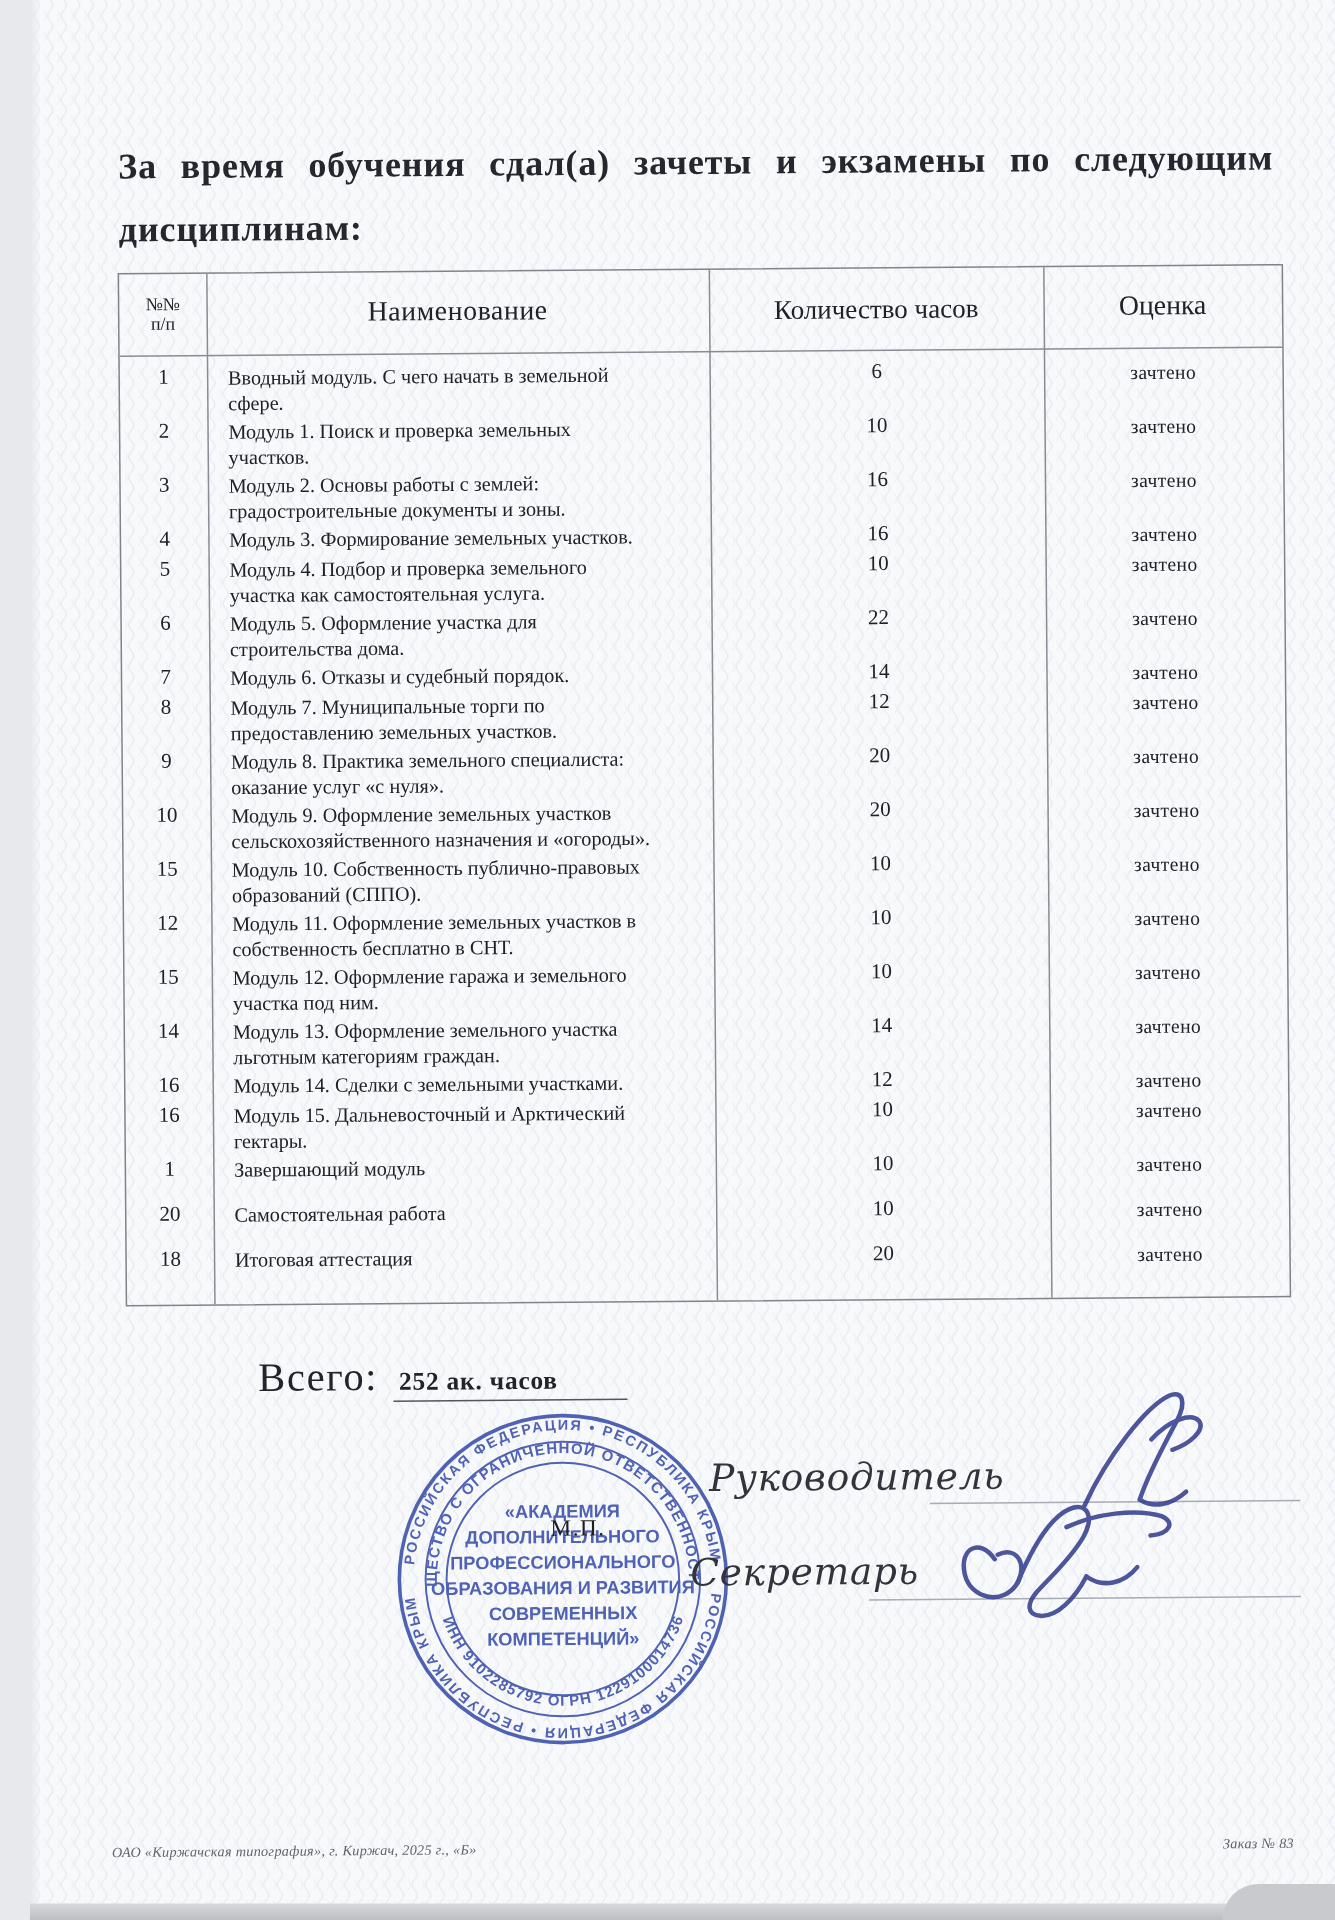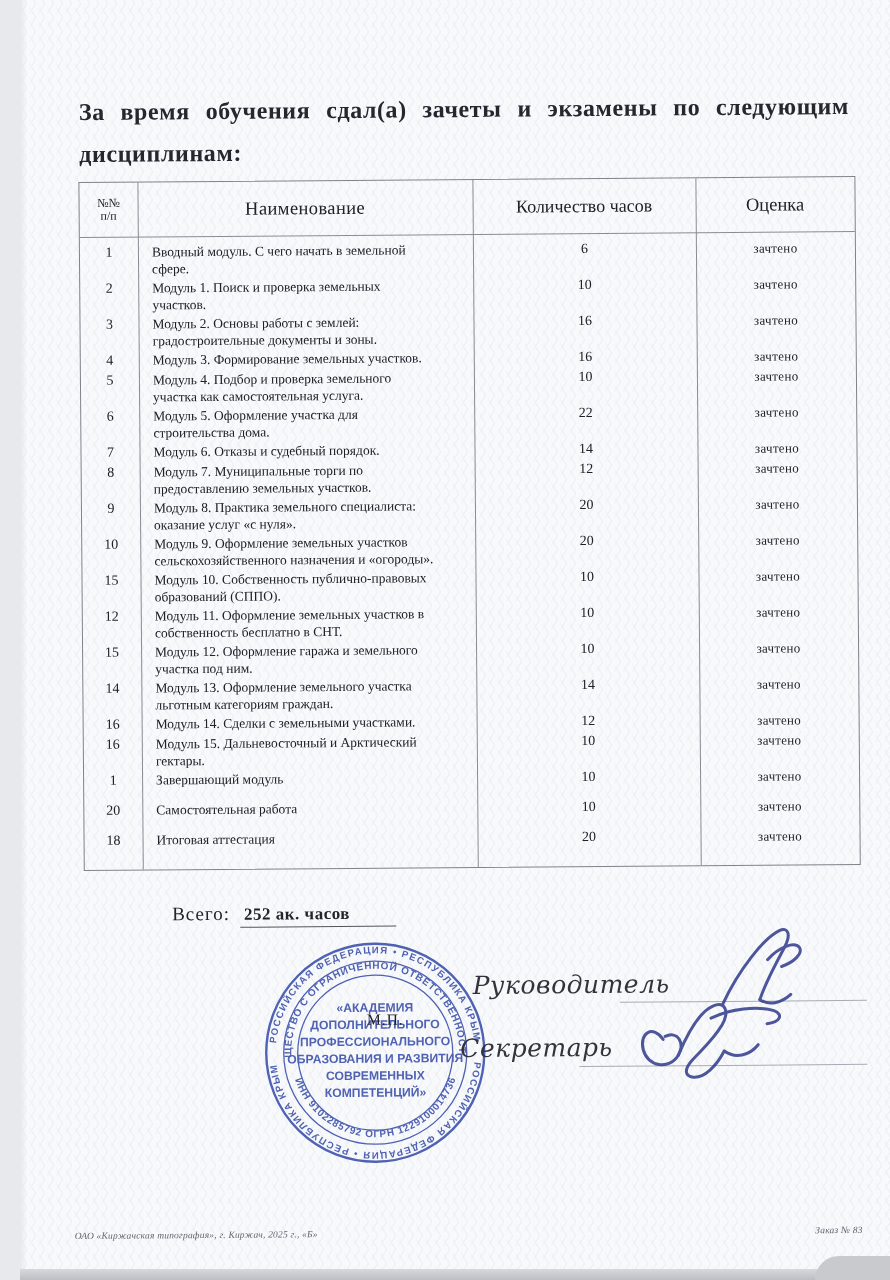--- a/index.html
+++ b/index.html
@@ -31,21 +31,21 @@
   .trow{display:grid;grid-template-columns:58px 335px 223px 1fr;color:#202028;}
   .trow:nth-child(n+17){min-height:30px;}
   .td{padding-bottom:2px;}
   .td-num{text-align:center;font-size:14px;padding-top:1px;}
   .td-name{font-size:13.5px;line-height:16.5px;padding:1px 36px 2px 14px;}
   .td-hours{text-align:center;font-size:14px;padding-top:1px;}
   .td-grade{text-align:center;font-size:13px;padding-top:2px;letter-spacing:.3px;}
 
   
   .total{position:absolute;left:150px;top:901px;color:#23232b;}
-  .total-label{font-size:19px;letter-spacing:1px;}
+  .total-label{font-size:27px;letter-spacing:1px;}
   .total-value{display:inline-block;font-size:17px;font-weight:bold;width:152px;
                margin-left:6px;padding:0 0 2px 4px;border-bottom:1.2px solid #54545c;
                letter-spacing:.5px;vertical-align:baseline;}
 
   
   .stamp{position:absolute;left:233px;top:933px;width:238px;height:238px;opacity:.92;}
   .mp{position:absolute;left:344px;top:1010px;font-size:15.5px;color:#1d1d22;letter-spacing:1px;}
 
   
   .sig-label{position:absolute;font-style:italic;font-size:25px;color:#33333d;

